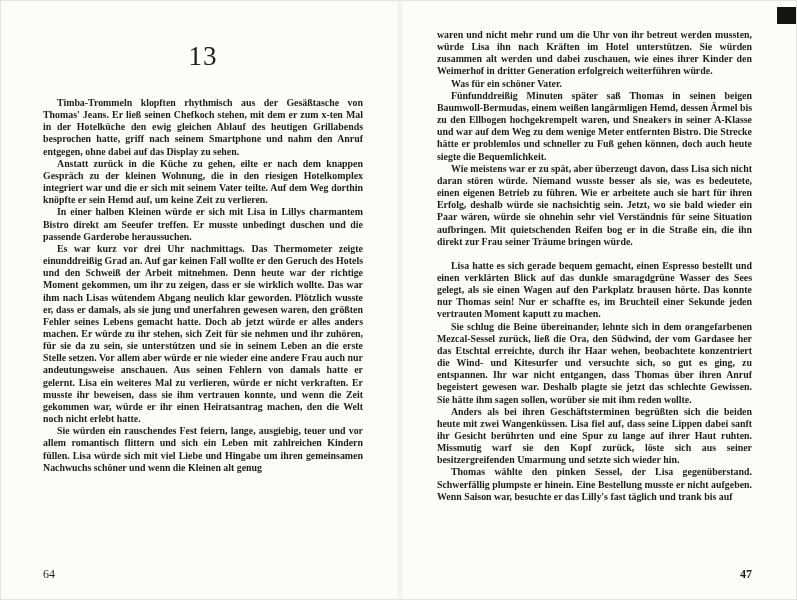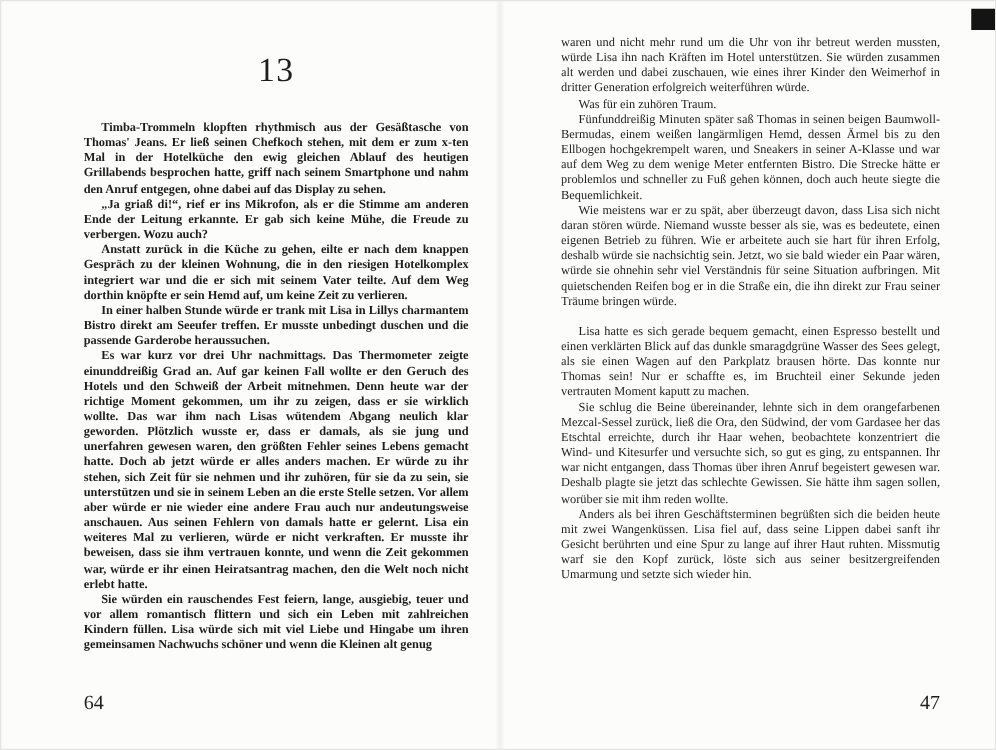--- a/index.html
+++ b/index.html
@@ -17,22 +17,22 @@
     font-family: "Liberation Serif", "DejaVu Serif", serif;
     color: #1d1d1d;
     display: flex;
     overflow: hidden;
   }
   .page {
     position: relative;
     box-sizing: border-box;
     height: 100%;
   }
-  .page.left  { width: 399px; padding: 30px 36px 40px 42px; margin-left: 24px; }
-  .page.right { width: 398px; padding: 28px 44px 40px 38px; }
+  .page.left  { width: 399px; padding: 30px 36px 40px 42px; }
+  .page.right { width: 398px; padding: 28px 44px 40px 38px; font-weight: bold; }
   .gutter {
     position: absolute;
     left: 395px; top: 0;
     width: 8px; height: 100%;
     background: linear-gradient(90deg, rgba(0,0,0,0) 0%, rgba(0,0,0,0.05) 50%, rgba(0,0,0,0) 100%);
     pointer-events: none;
   }
   .corner-mark {
     position: absolute;
     top: 6px; right: 0;
@@ -57,54 +57,54 @@
   .page.left  .text-block { max-height: 452px; font-weight: bold; }
   .page.right .text-block { max-height: 524px; }
   .text-block p {
     margin: 0;
     text-indent: 14px;
   }
   .text-block p.no-indent { text-indent: 0; }
   .text-block p.scene-break { margin-top: 12px; }
   .page-number {
     position: absolute;
-    bottom: 27px;
-    font-size: 16px;
+    bottom: 17px;
+    font-size: 12px;
   }
   .page.left  .page-number { left: 42px; }
   .page.right .page-number { right: 44px; }
 </style>
 </head>
 <body>
 
 <div class="spread">
 
   <div class="corner-mark"></div>
 
   <div class="page left">
     <div class="chapter-number">13</div>
     <div class="text-block">
       <p>Timba-Trommeln klopften rhythmisch aus der Gesäßtasche von Thomas' Jeans. Er ließ seinen Chefkoch stehen, mit dem er zum x-ten Mal in der Hotelküche den ewig gleichen Ablauf des heutigen Grillabends besprochen hatte, griff nach seinem Smartphone und nahm den Anruf entgegen, ohne dabei auf das Display zu sehen.</p>
-      <p>„Ja griaß di!“, rief er ins Mikrofon, als er die Stimme am anderen Ende der Leitung erkannte. Er gab sich keine Mühe, die Freude zu verbergen. Wozu auch?</p>
       <p>Anstatt zurück in die Küche zu gehen, eilte er nach dem knappen Gespräch zu der kleinen Wohnung, die in den riesigen Hotelkomplex integriert war und die er sich mit seinem Vater teilte. Auf dem Weg dorthin knöpfte er sein Hemd auf, um keine Zeit zu verlieren.</p>
-      <p>In einer halben Stunde würde er trank mit Lisa in Lillys charmantem Bistro direkt am Seeufer treffen. Er musste unbedingt duschen und die passende Garderobe heraussuchen.</p>
+      <p>In einer halben Kleinen würde er sich mit Lisa in Lillys charmantem Bistro direkt am Seeufer treffen. Er musste unbedingt duschen und die passende Garderobe heraussuchen.</p>
       <p>Es war kurz vor drei Uhr nachmittags. Das Thermometer zeigte einunddreißig Grad an. Auf gar keinen Fall wollte er den Geruch des Hotels und den Schweiß der Arbeit mitnehmen. Denn heute war der richtige Moment gekommen, um ihr zu zeigen, dass er sie wirklich wollte. Das war ihm nach Lisas wütendem Abgang neulich klar geworden. Plötzlich wusste er, dass er damals, als sie jung und unerfahren gewesen waren, den größten Fehler seines Lebens gemacht hatte. Doch ab jetzt würde er alles anders machen. Er würde zu ihr stehen, sich Zeit für sie nehmen und ihr zuhören, für sie da zu sein, sie unterstützen und sie in seinem Leben an die erste Stelle setzen. Vor allem aber würde er nie wieder eine andere Frau auch nur andeutungsweise anschauen. Aus seinen Fehlern von damals hatte er gelernt. Lisa ein weiteres Mal zu verlieren, würde er nicht verkraften. Er musste ihr beweisen, dass sie ihm vertrauen konnte, und wenn die Zeit gekommen war, würde er ihr einen Heiratsantrag machen, den die Welt noch nicht erlebt hatte.</p>
       <p>Sie würden ein rauschendes Fest feiern, lange, ausgiebig, teuer und vor allem romantisch flittern und sich ein Leben mit zahlreichen Kindern füllen. Lisa würde sich mit viel Liebe und Hingabe um ihren gemeinsamen Nachwuchs schöner und wenn die Kleinen alt genug</p>
     </div>
     <div class="page-number">64</div>
   </div>
 
   <div class="gutter"></div>
 
   <div class="page right">
     <div class="text-block">
       <p class="no-indent">waren und nicht mehr rund um die Uhr von ihr betreut werden mussten, würde Lisa ihn nach Kräften im Hotel unterstützen. Sie würden zusammen alt werden und dabei zuschauen, wie eines ihrer Kinder den Weimerhof in dritter Generation erfolgreich weiterführen würde.</p>
-      <p>Was für ein zuhören Traum.</p>
+      <p>Was für ein schöner Vater.</p>
       <p>Fünfunddreißig Minuten später saß Thomas in seinen beigen Baumwoll-Bermudas, einem weißen langärmligen Hemd, dessen Ärmel bis zu den Ellbogen hochgekrempelt waren, und Sneakers in seiner A-Klasse und war auf dem Weg zu dem wenige Meter entfernten Bistro. Die Strecke hätte er problemlos und schneller zu Fuß gehen können, doch auch heute siegte die Bequemlichkeit.</p>
       <p>Wie meistens war er zu spät, aber überzeugt davon, dass Lisa sich nicht daran stören würde. Niemand wusste besser als sie, was es bedeutete, einen eigenen Betrieb zu führen. Wie er arbeitete auch sie hart für ihren Erfolg, deshalb würde sie nachsichtig sein. Jetzt, wo sie bald wieder ein Paar wären, würde sie ohnehin sehr viel Verständnis für seine Situation aufbringen. Mit quietschenden Reifen bog er in die Straße ein, die ihn direkt zur Frau seiner Träume bringen würde.</p>
       <p class="scene-break">Lisa hatte es sich gerade bequem gemacht, einen Espresso bestellt und einen verklärten Blick auf das dunkle smaragdgrüne Wasser des Sees gelegt, als sie einen Wagen auf den Parkplatz brausen hörte. Das konnte nur Thomas sein! Nur er schaffte es, im Bruchteil einer Sekunde jeden vertrauten Moment kaputt zu machen.</p>
       <p>Sie schlug die Beine übereinander, lehnte sich in dem orangefarbenen Mezcal-Sessel zurück, ließ die Ora, den Südwind, der vom Gardasee her das Etschtal erreichte, durch ihr Haar wehen, beobachtete konzentriert die Wind- und Kitesurfer und versuchte sich, so gut es ging, zu entspannen. Ihr war nicht entgangen, dass Thomas über ihren Anruf begeistert gewesen war. Deshalb plagte sie jetzt das schlechte Gewissen. Sie hätte ihm sagen sollen, worüber sie mit ihm reden wollte.</p>
       <p>Anders als bei ihren Geschäftsterminen begrüßten sich die beiden heute mit zwei Wangenküssen. Lisa fiel auf, dass seine Lippen dabei sanft ihr Gesicht berührten und eine Spur zu lange auf ihrer Haut ruhten. Missmutig warf sie den Kopf zurück, löste sich aus seiner besitzergreifenden Umarmung und setzte sich wieder hin.</p>
+      <p>Thomas wählte den pinken Sessel, der Lisa gegenüberstand. Schwerfällig plumpste er hinein. Eine Bestellung musste er nicht aufgeben. Wenn Saison war, besuchte er das Lilly's fast täglich und trank bis auf</p>
     </div>
     <div class="page-number">47</div>
   </div>
 
 </div>
 
 </body></html>

